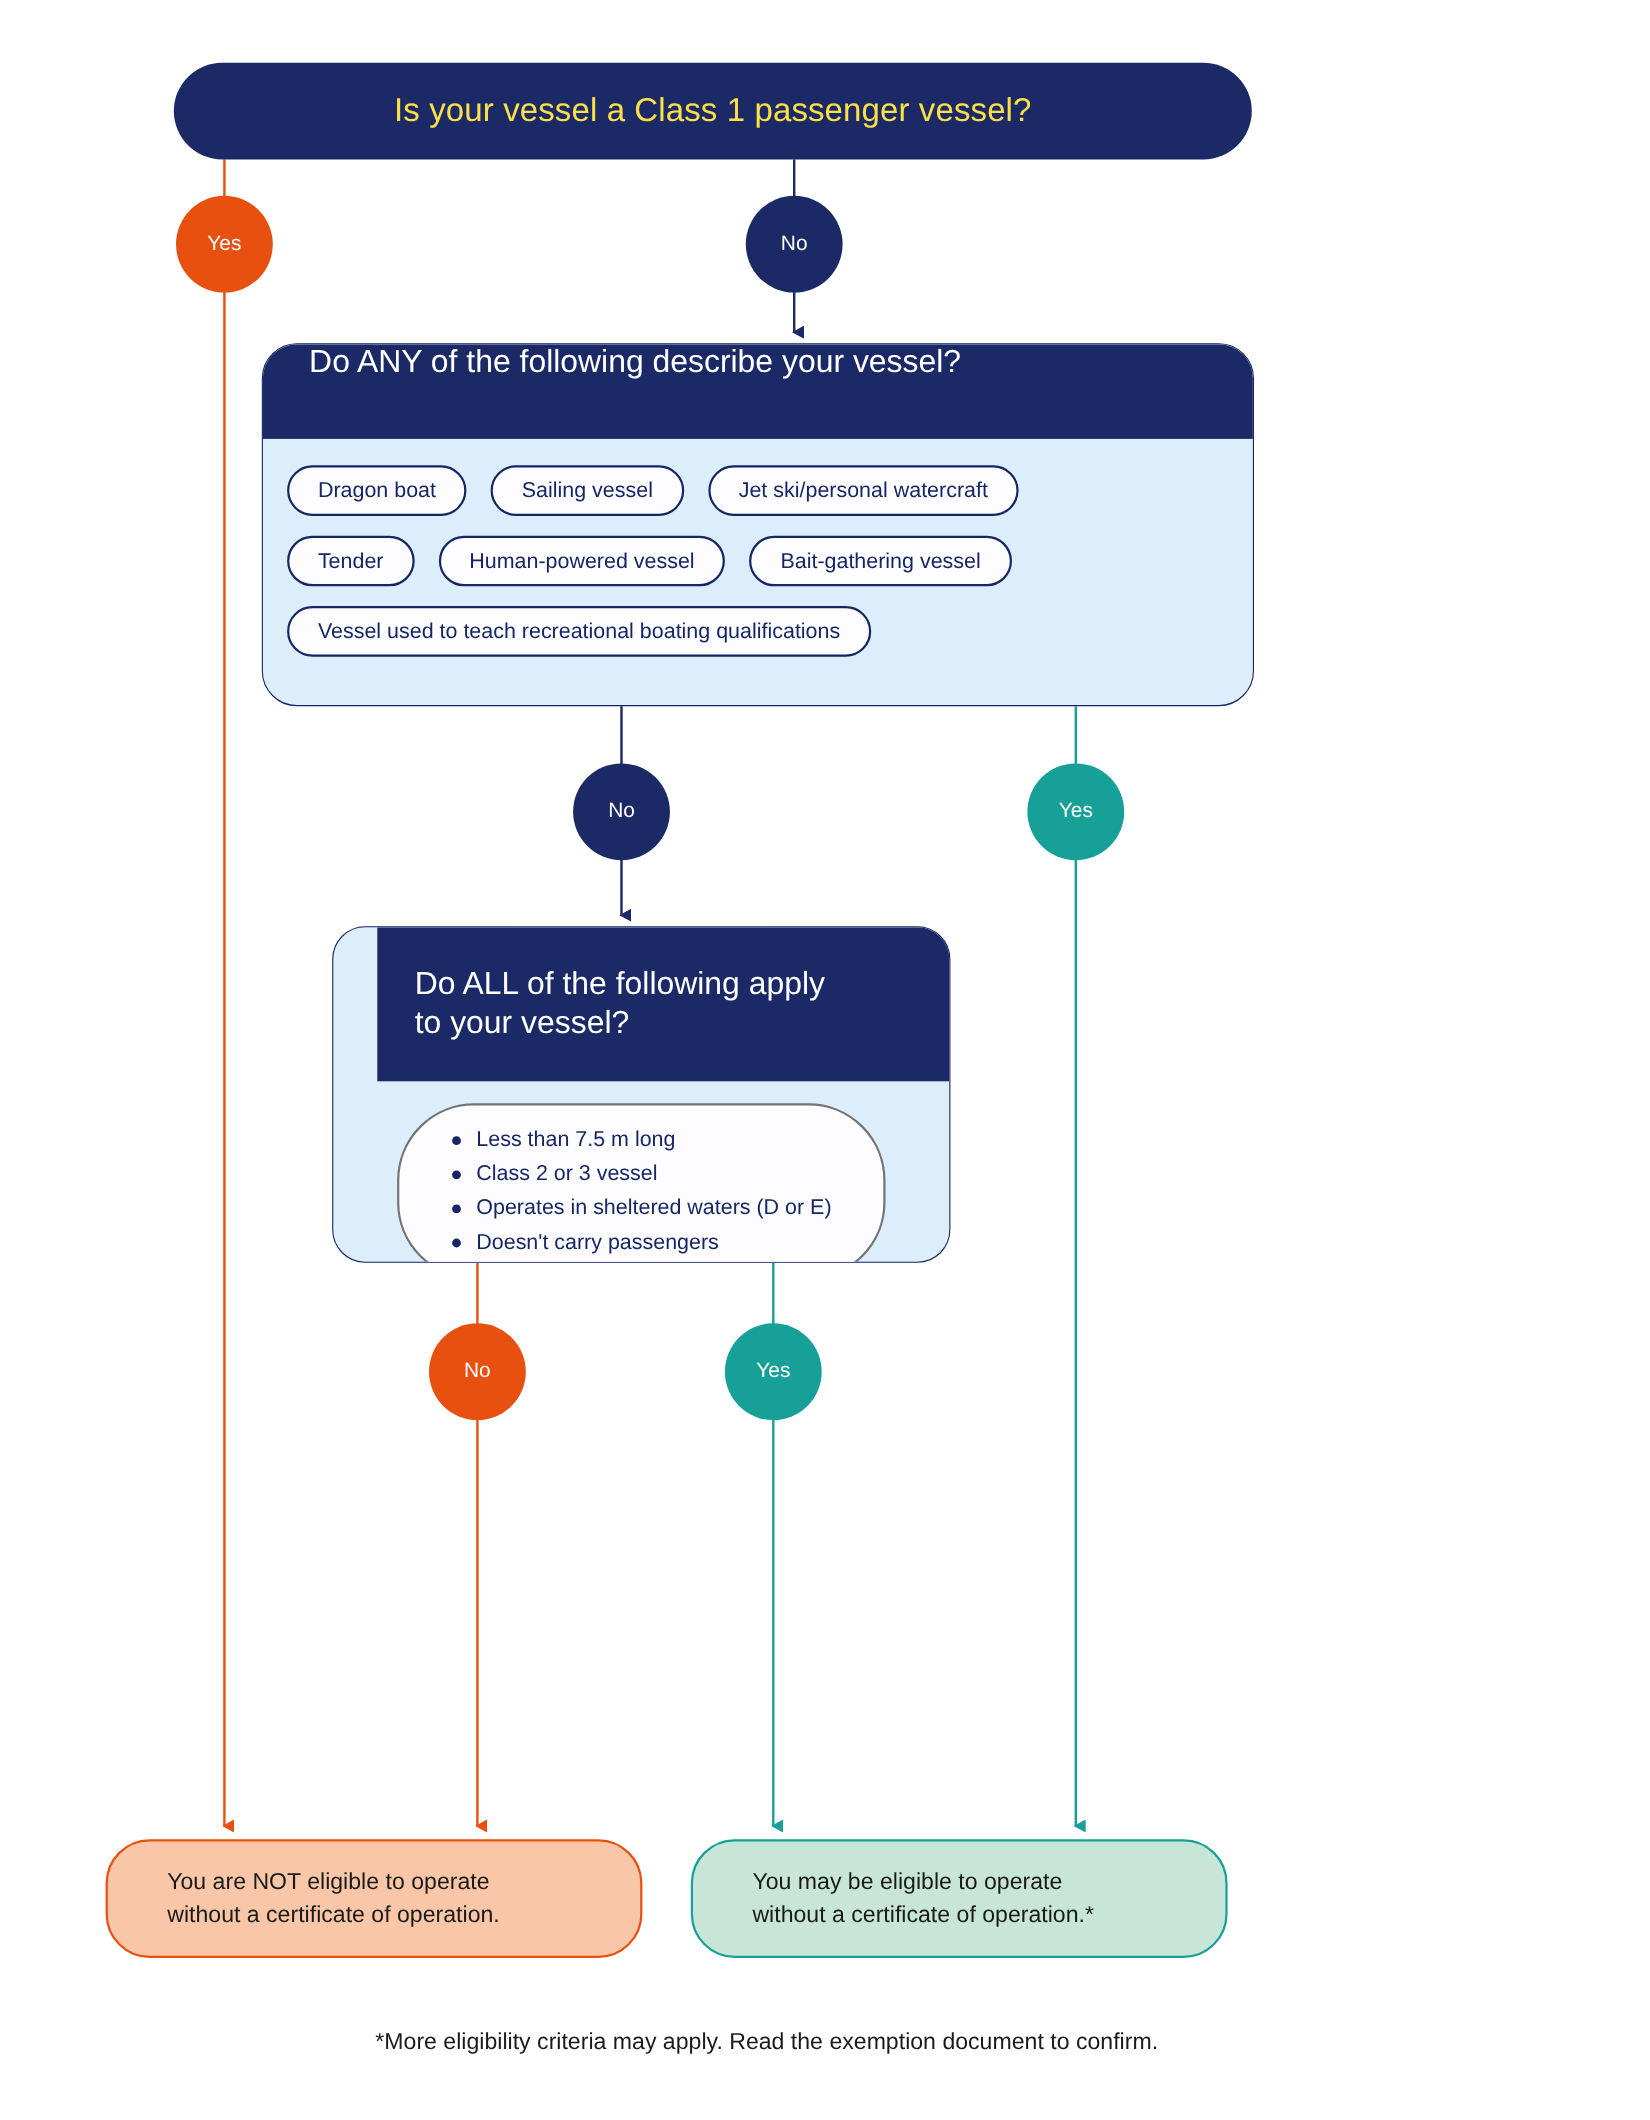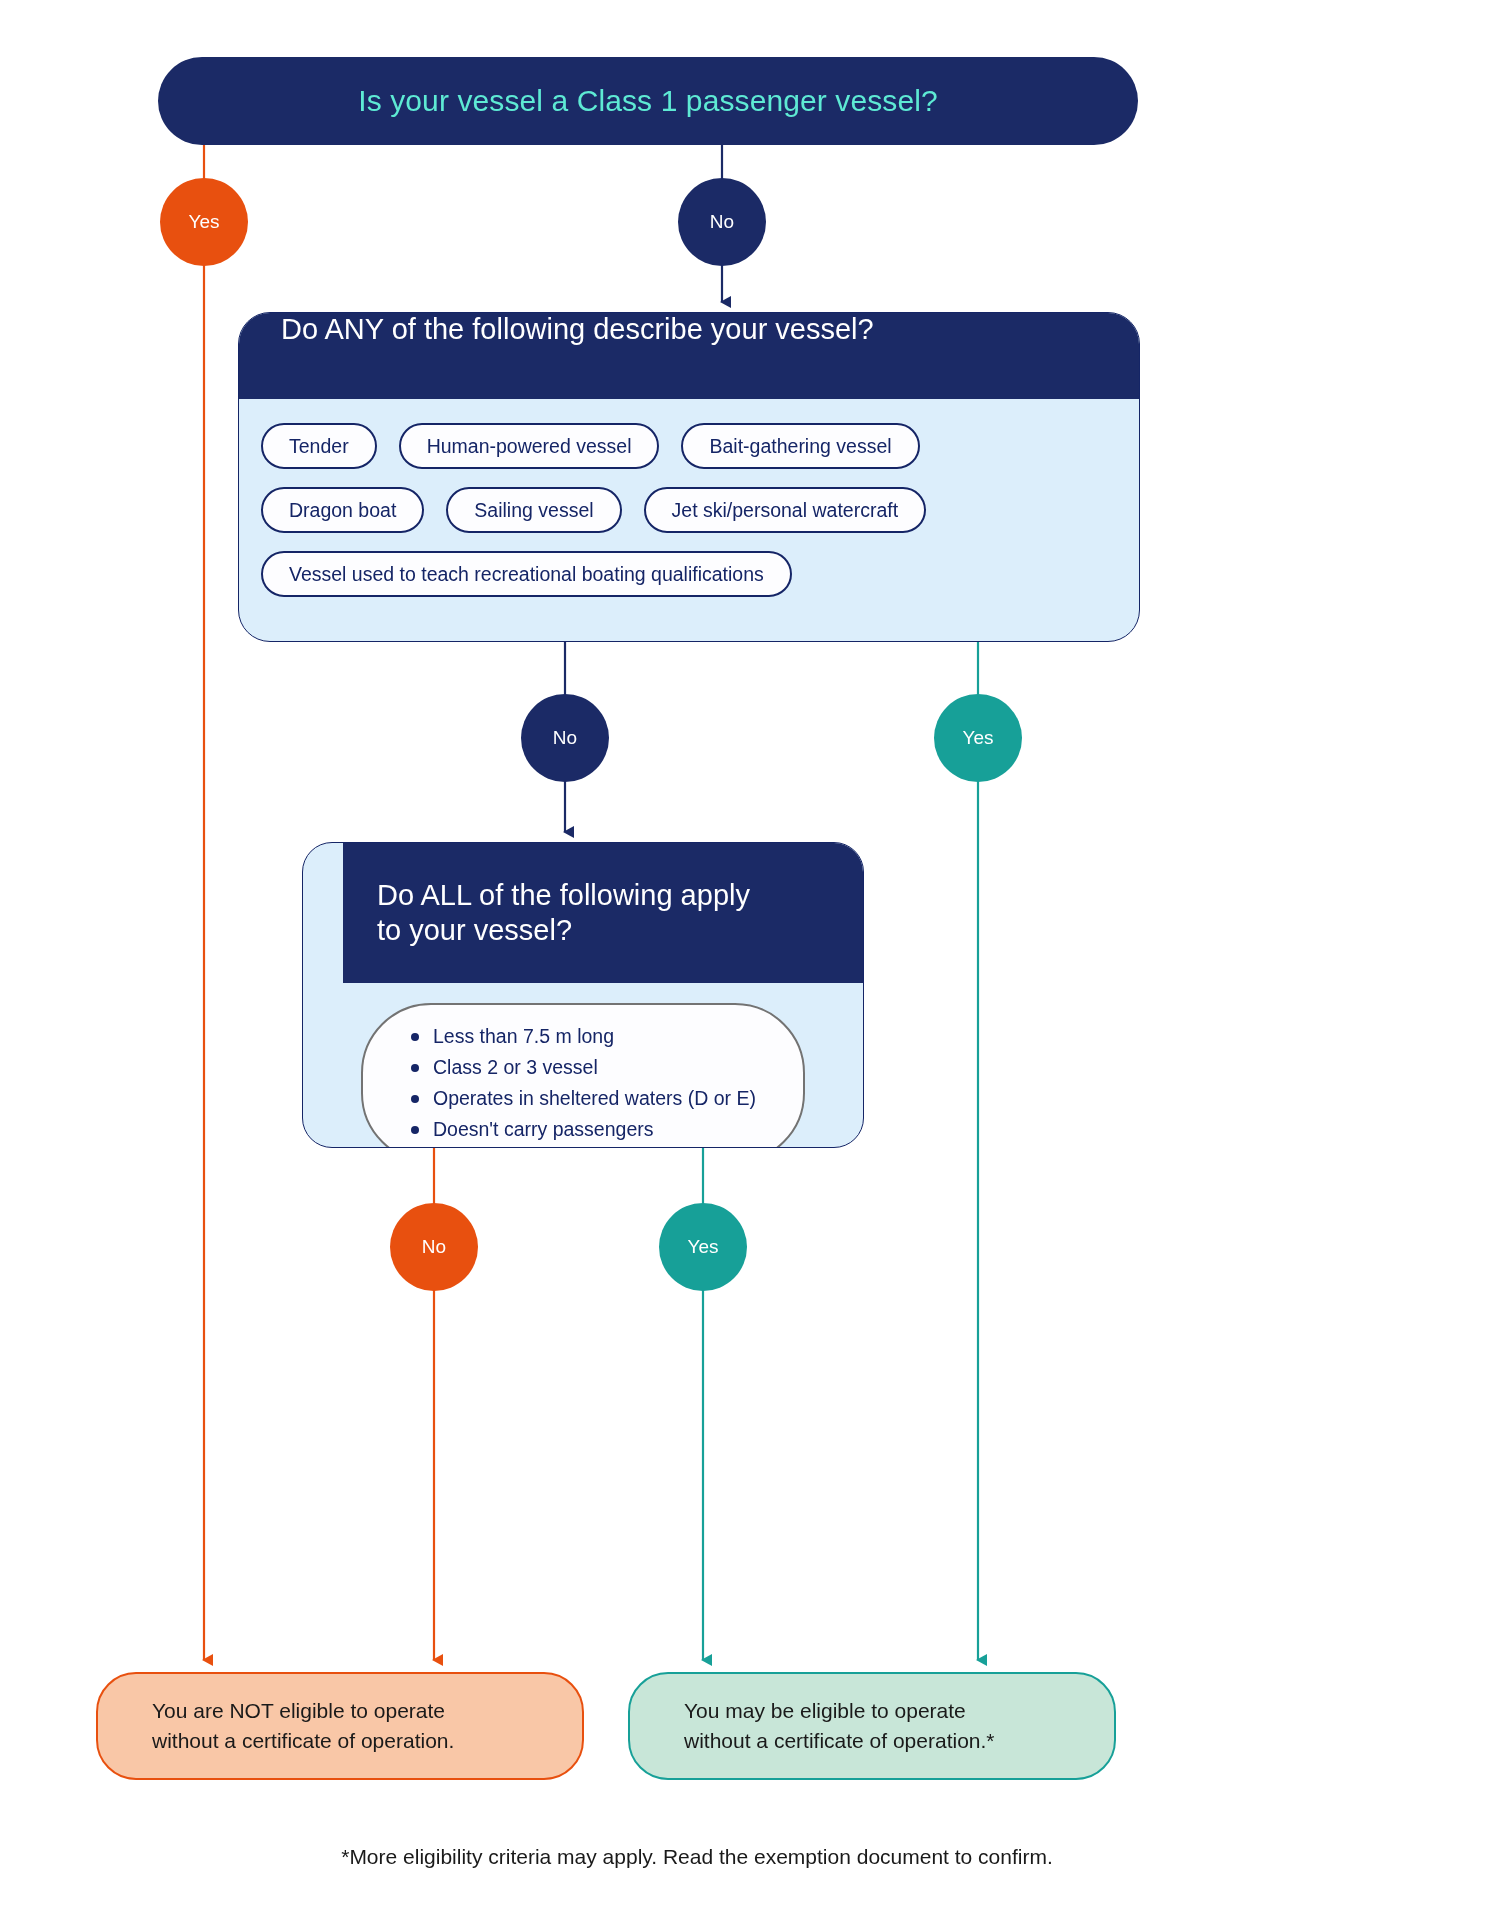--- a/index.html
+++ b/index.html
@@ -59,21 +59,21 @@
     background: #1b2a66;
     border: none;
   }
   #q1 .qtext {
     display: flex;
     align-items: center;
     justify-content: center;
     width: 100%;
     height: 100%;
     font-size: 30px;
-    color: #5eead4;
+    color: #fde047;
     letter-spacing: 0.1px;
   }
 
   
   #q2 {
     left: 238px;
     top: 312px;
     width: 902px;
     height: 330px;
     border-radius: 32px;
@@ -256,28 +256,28 @@
   <div class="bubble navy" style="left:678px; top:178px; width:88px; height:88px;">
     <span>No</span>
   </div>
 
   <div class="qcard" id="q2">
     <div class="qhead">
       <span class="qtext">Do ANY of the following describe your vessel?</span>
     </div>
     <div class="chips">
       <div class="chiprow">
+        <div class="chip">Dragon boat</div>
+        <div class="chip">Sailing vessel</div>
+        <div class="chip">Jet ski/personal watercraft</div>
+      </div>
+      <div class="chiprow">
         <div class="chip">Tender</div>
         <div class="chip">Human-powered vessel</div>
         <div class="chip">Bait-gathering vessel</div>
-      </div>
-      <div class="chiprow">
-        <div class="chip">Dragon boat</div>
-        <div class="chip">Sailing vessel</div>
-        <div class="chip">Jet ski/personal watercraft</div>
       </div>
       <div class="chiprow">
         <div class="chip">Vessel used to teach recreational boating qualifications</div>
       </div>
     </div>
   </div>
 
   <div class="bubble navy" style="left:521px; top:694px; width:88px; height:88px;">
     <span>No</span>
   </div>

